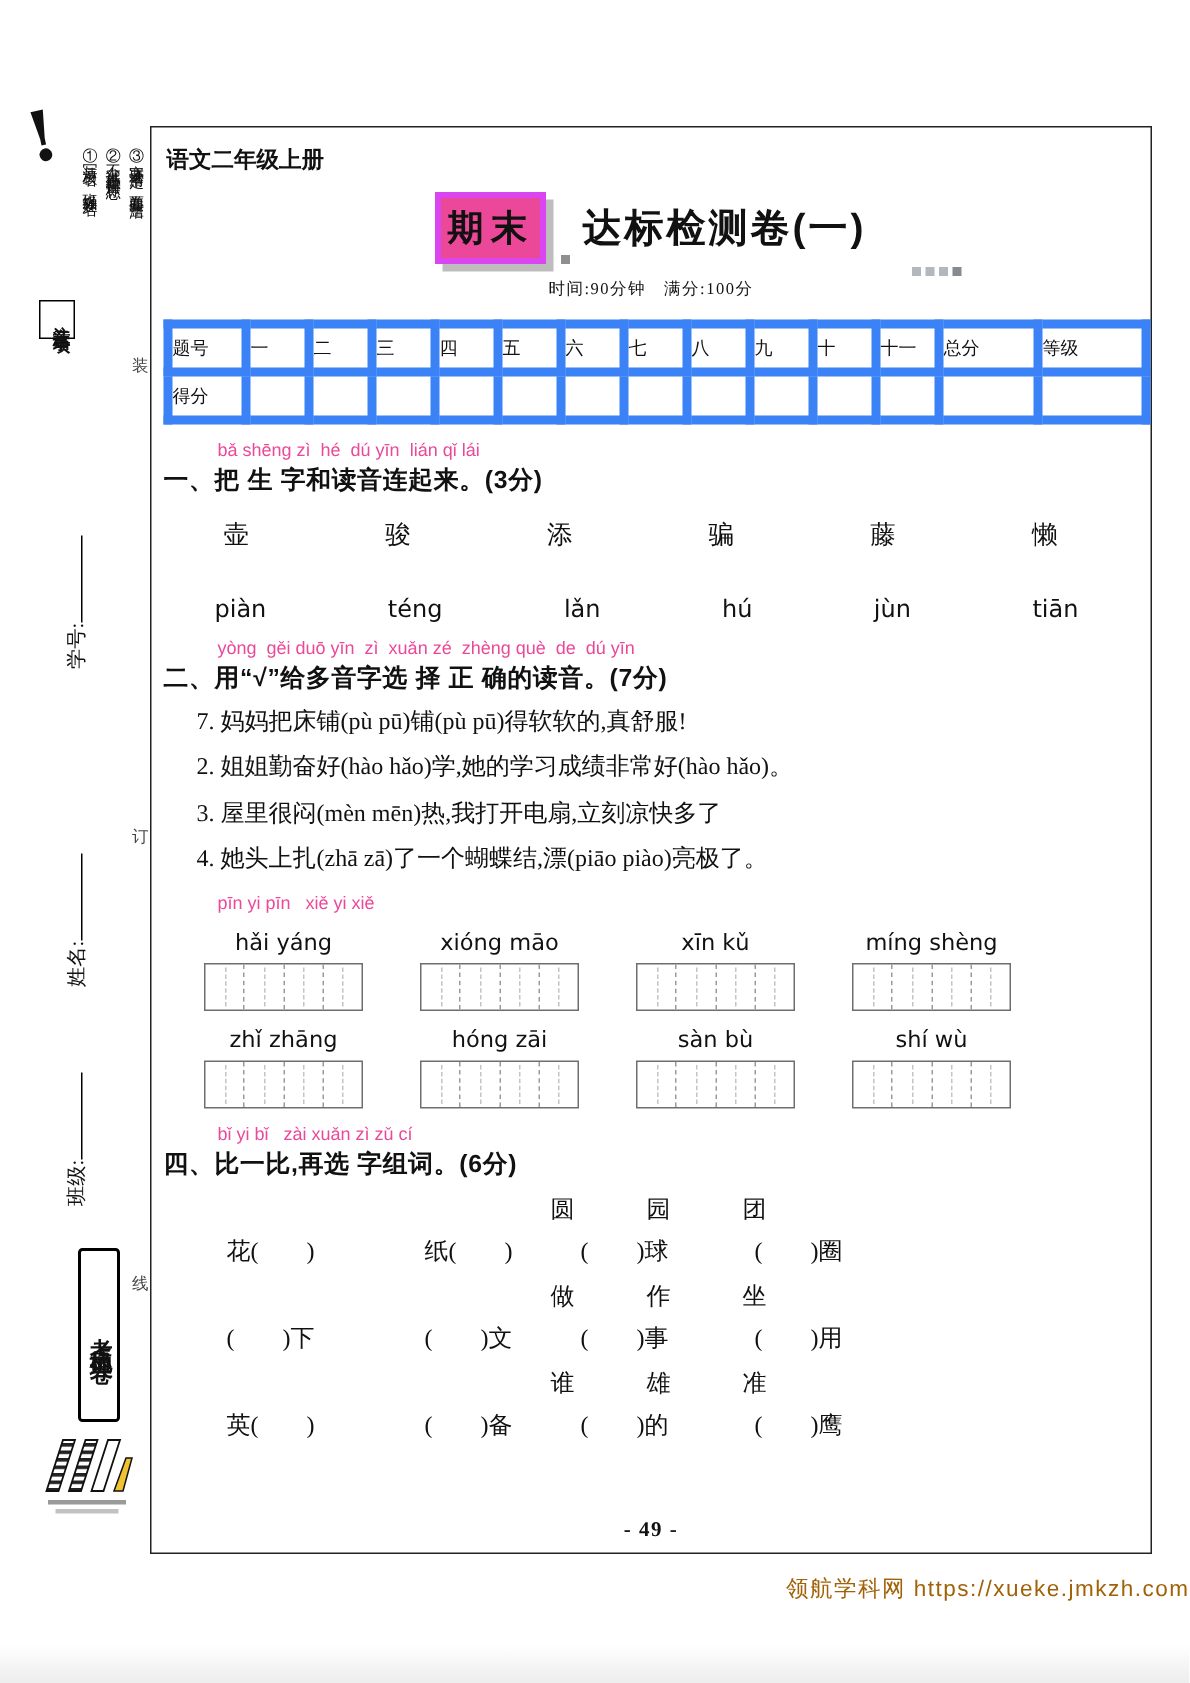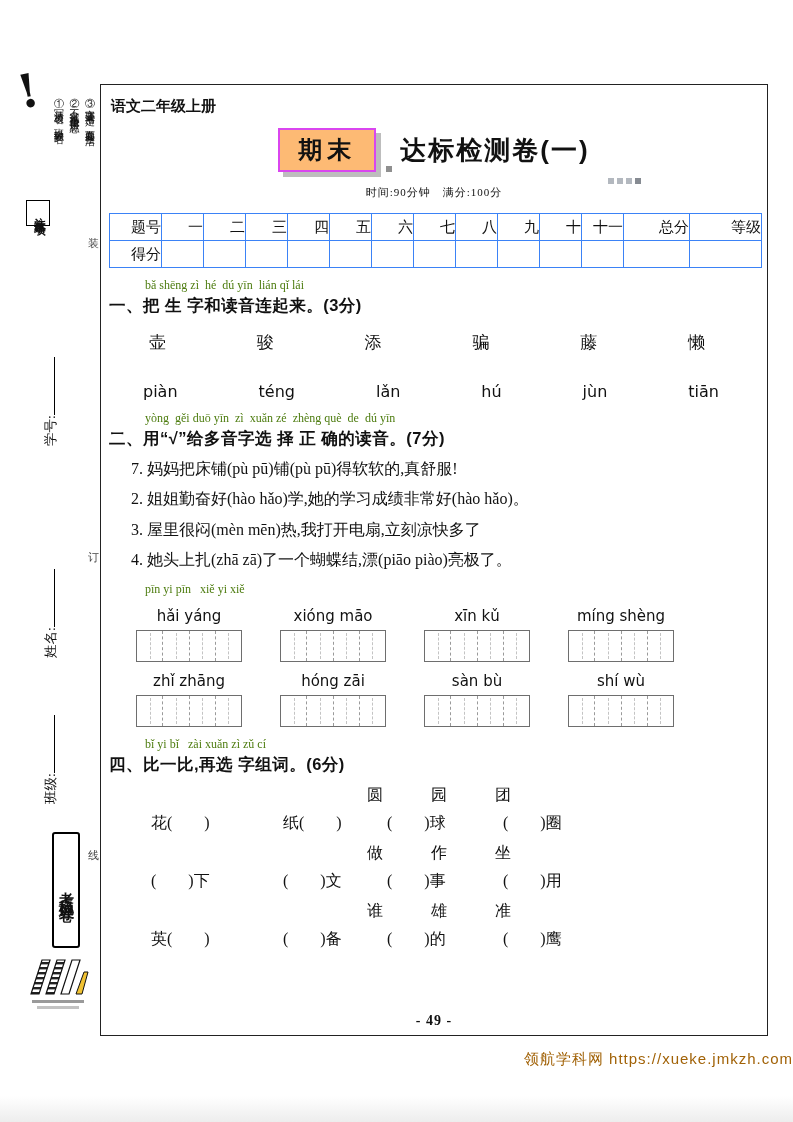--- a/index.html
+++ b/index.html
@@ -25,34 +25,34 @@
     justify-content:center;background:#fff;}
   .logo{position:absolute;left:26px;top:952px;}
 
   
   .frame{position:absolute;left:100px;top:84px;width:668px;height:952px;
     border:1.2px solid #222;box-sizing:border-box;padding:6px 8px;background:#fff;}
   .book-label{font-family:"Liberation Sans",sans-serif;font-weight:bold;font-size:15px;margin:6px 0 0 2px;}
 
   .title-row{position:relative;text-align:center;margin-top:12px;height:48px;}
   .badge{display:inline-block;font-family:"Liberation Sans",sans-serif;font-weight:bold;
-    font-size:24px;letter-spacing:5px;padding:4px 18px;background:#fdba74;border:2px solid #d946ef;
+    font-size:24px;letter-spacing:5px;padding:4px 4px;background:#ec4899;border:4px solid #d946ef;
     box-shadow:5px 5px 0 #bdbdbd;vertical-align:middle;}
   .tdot{display:inline-block;width:6px;height:6px;background:#8f8f8f;margin:0 8px 0 10px;vertical-align:bottom;}
   .ttext{font-family:"Liberation Sans",sans-serif;font-weight:bold;font-size:26px;
     letter-spacing:2px;vertical-align:middle;}
   .deco{position:absolute;right:118px;bottom:-8px;display:flex;gap:3px;}
   .deco i{width:6px;height:6px;background:#b3b8bf;}
   .deco i:last-child{background:#868b92;}
   .subtitle{text-align:center;font-size:11px;margin-top:9px;letter-spacing:1px;}
 
   table.score{border-collapse:collapse;table-layout:fixed;width:652px;margin:13px auto 0;}
-  table.score td{border:1px solid #3b82f6;height:26px;text-align:right;font-size:15px;padding:0;overflow:hidden;}
-
-  .pline{font-family:Liberation Serif, serif;font-size:12px;margin:10px 0 0 36px;white-space:pre;color:#4d7c0f;}
+  table.score td{border:6px solid #3b82f6;height:26px;text-align:left;font-size:12px;padding:0;overflow:hidden;}
+
+  .pline{font-family:Liberation Sans, sans-serif;font-size:12px;margin:10px 0 0 36px;white-space:pre;color:#ec4899;}
   .qtitle{font-family:"Liberation Sans",sans-serif;font-weight:bold;font-size:16.5px;margin-top:2px;letter-spacing:0.5px;}
 
   .chars-row{display:flex;justify-content:space-between;width:556px;margin:14px 0 0 40px;font-size:17px;}
   .readings-row{display:flex;justify-content:space-between;width:576px;margin:28px 0 0 34px;
     font-family:"DejaVu Sans",sans-serif;font-size:16px;}
 
   .q2-item{margin:8px 0 0 22px;font-size:16px;line-height:1.4;}
 
   .wrow{display:flex;margin:10px 0 0 16px;}
   .wcol{width:128px;margin-right:16px;text-align:center;}

